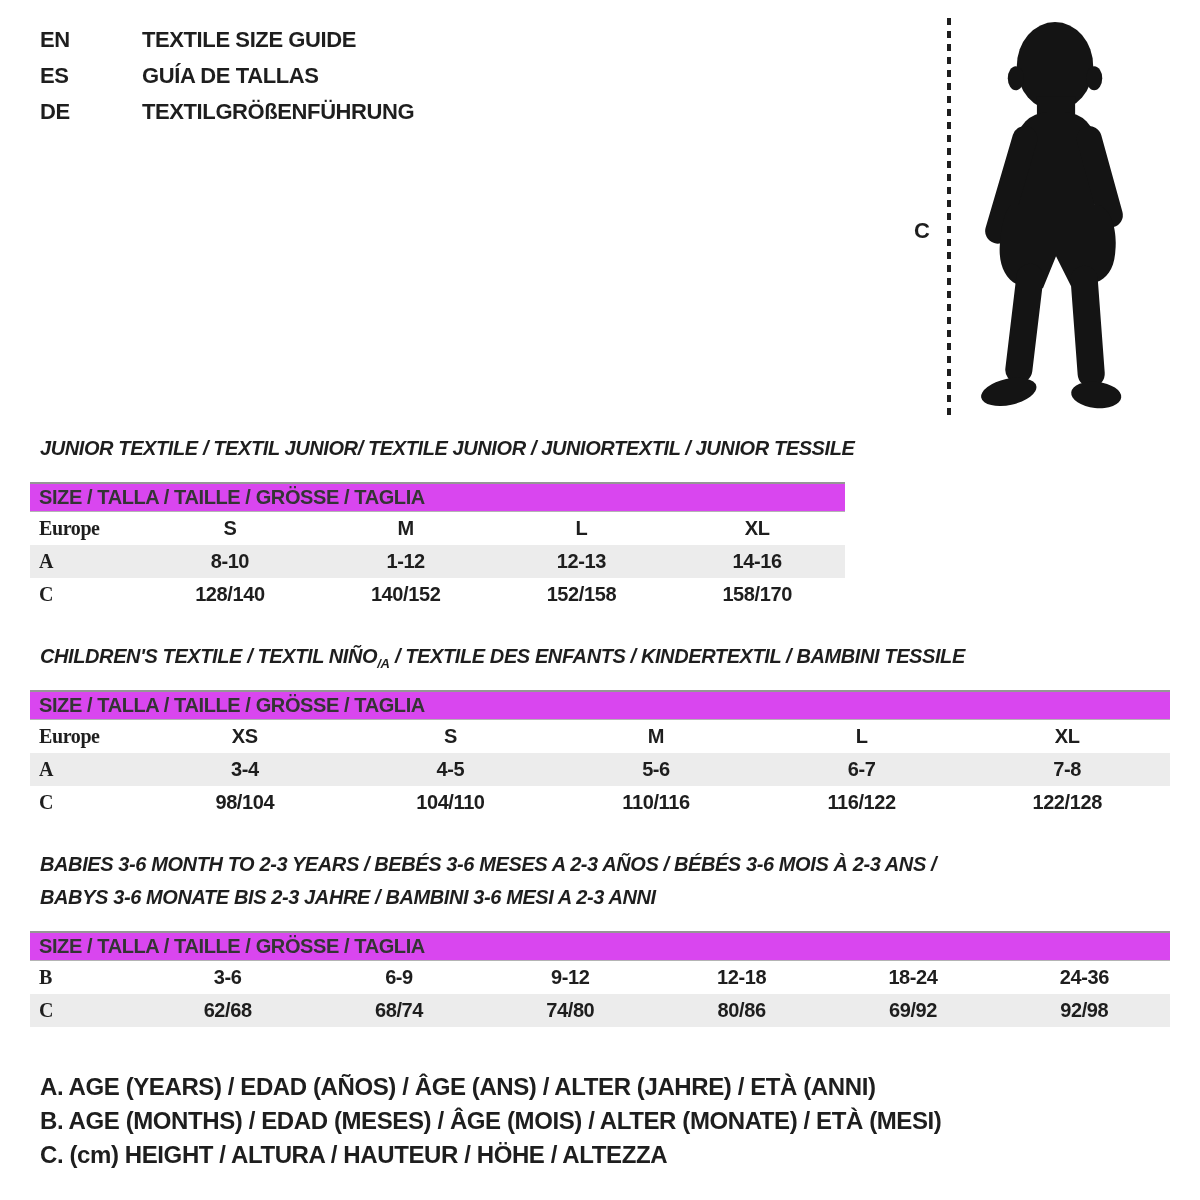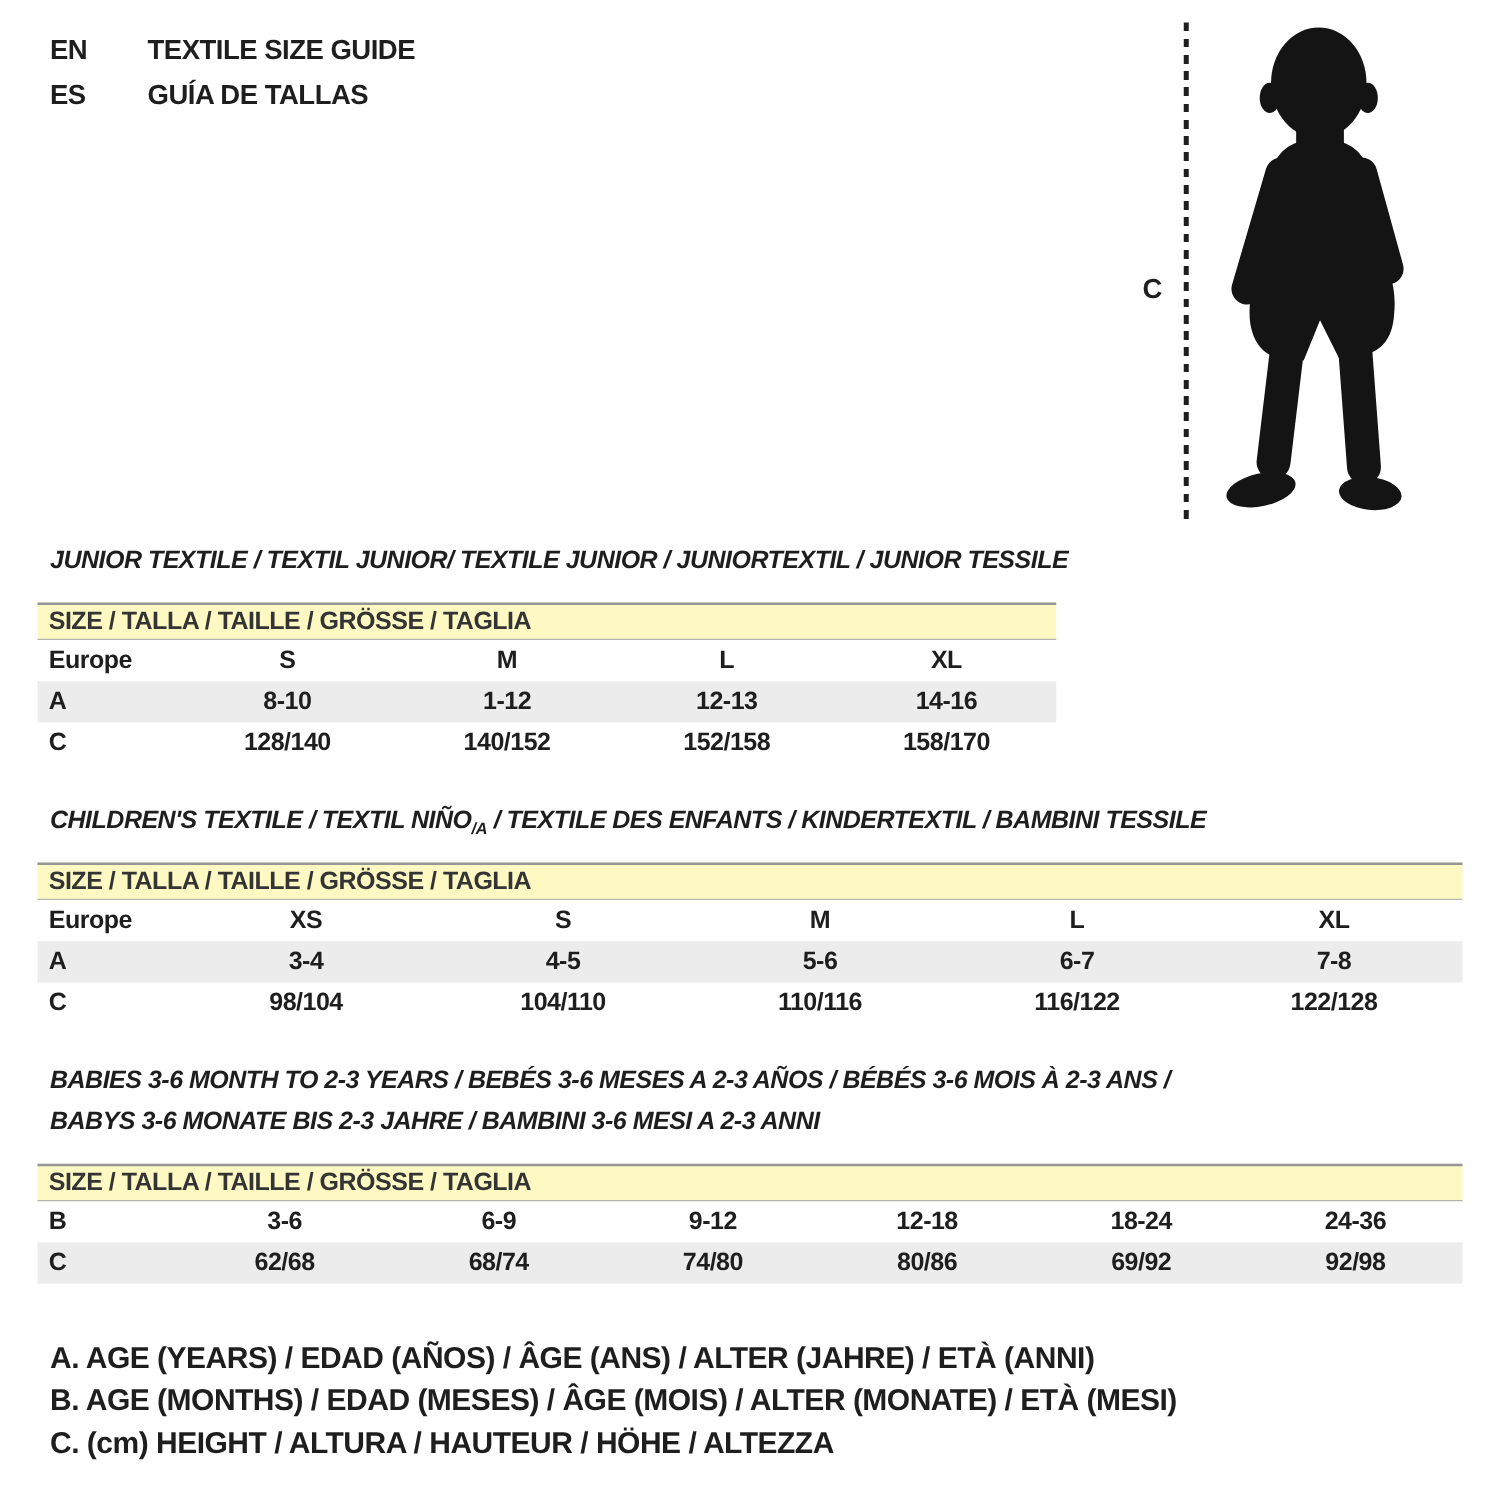--- a/index.html
+++ b/index.html
@@ -9,50 +9,50 @@
     background: #ffffff;
     font-family: "Liberation Sans", sans-serif;
     font-weight: bold;
     color: #1e1e1e;
     letter-spacing: -0.4px;
     overflow: hidden;
   }
 
   
   .lang-list { position: absolute; left: 40px; top: 22px; }
-  .lang-row { display: flex; height: 36px; align-items: center; font-size: 22px; }
+  .lang-row { display: flex; height: 36px; align-items: center; font-size: 22px; gap: 24px; }
   .lang-code { width: 78px; flex: 0 0 78px; }
 
   
   .dash-line {
     position: absolute; left: 947px; top: 18px;
     width: 4px; height: 398px;
     background: repeating-linear-gradient(to bottom, #1e1e1e 0 7px, transparent 7px 13px);
   }
   .c-label { position: absolute; left: 914px; top: 218px; font-size: 22px; }
   .silhouette { position: absolute; left: 966px; top: 16px; width: 172px; height: 402px; }
 
   
   .sec-title { position: absolute; left: 40px; font-size: 20px; white-space: nowrap; font-style: italic; }
   .sub { font-size: 13px; vertical-align: sub; letter-spacing: -0.2px; }
 
   
   .sg-table { position: absolute; left: 30px; }
   .size-bar {
     height: 30px; box-sizing: border-box;
-    background: #fef9c3;
+    background: #d946ef;
     border-top: 2px solid #969696;
     border-bottom: 1px solid #b4b4b4;
     display: flex; align-items: center;
     padding-left: 9px;
     font-size: 20px; color: #343434;
   }
   .trow { display: flex; align-items: center; height: 33px; font-size: 20px; }
   .trow.shaded { background: #ececec; }
-  .row-label { width: 112px; flex: 0 0 112px; padding-left: 9px; box-sizing: border-box; }
+  .row-label { width: 112px; flex: 0 0 112px; padding-left: 9px; box-sizing: border-box; font-family: Liberation Serif, serif; }
   .cell { flex: 1; text-align: center; }
 
   .t-junior   { top: 482px; width: 815px; }
   .t-children { top: 690px; width: 1140px; }
   .t-babies   { top: 931px; width: 1140px; }
 
   #junior-title   { top: 437px; }
   #children-title { top: 645px; }
   #babies-title   { top: 848px; line-height: 33px; }
 
@@ -65,20 +65,24 @@
 <div class="canvas">
 
   <div class="lang-list">
     <div class="lang-row">
       <span class="lang-code">EN</span>
       <span class="lang-label">TEXTILE SIZE GUIDE</span>
     </div>
     <div class="lang-row">
       <span class="lang-code">ES</span>
       <span class="lang-label">GUÍA DE TALLAS</span>
+    </div>
+    <div class="lang-row">
+      <span class="lang-code">DE</span>
+      <span class="lang-label">TEXTILGRÖßENFÜHRUNG</span>
     </div>
   </div>
 
   <div class="dash-line"></div>
   <span class="c-label">C</span>
 
   <svg class="silhouette" viewBox="0 0 170 400" xmlns="http://www.w3.org/2000/svg">
     <g fill="#141414" stroke="none">
       <ellipse cx="88" cy="50" rx="38" ry="44"></ellipse>
       <ellipse cx="49" cy="62" rx="8" ry="12"></ellipse>

